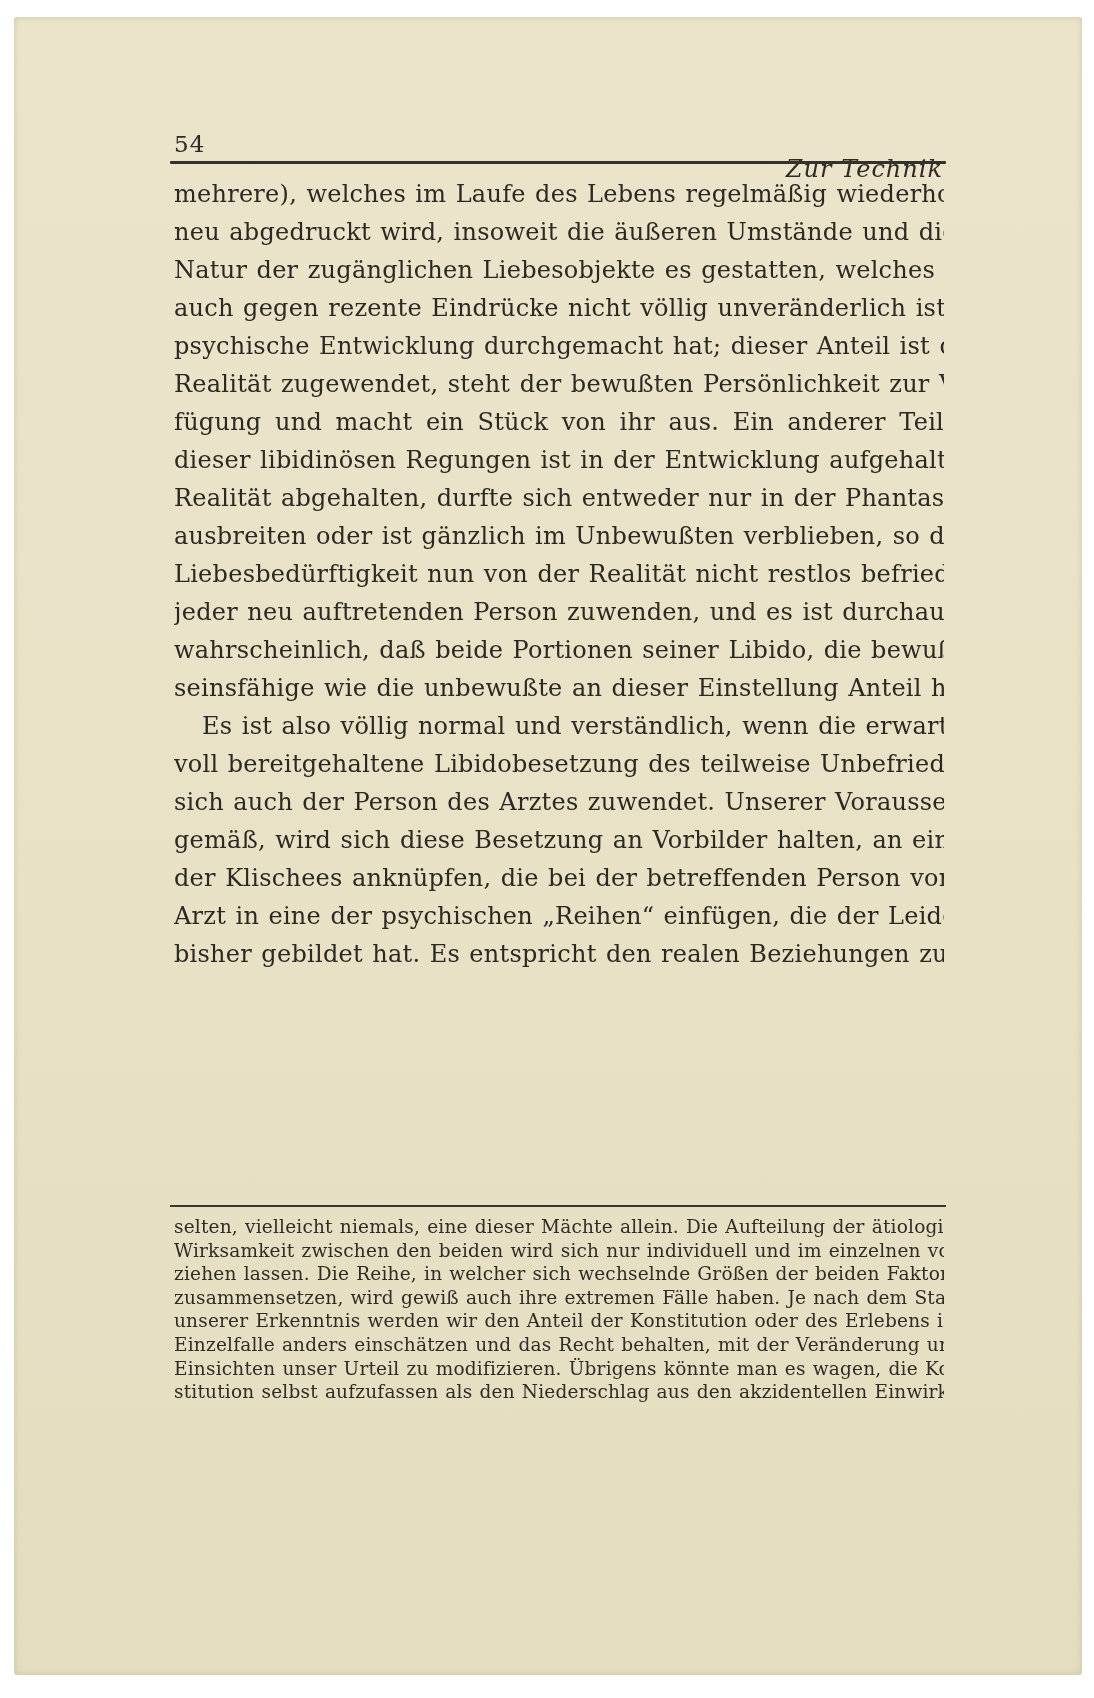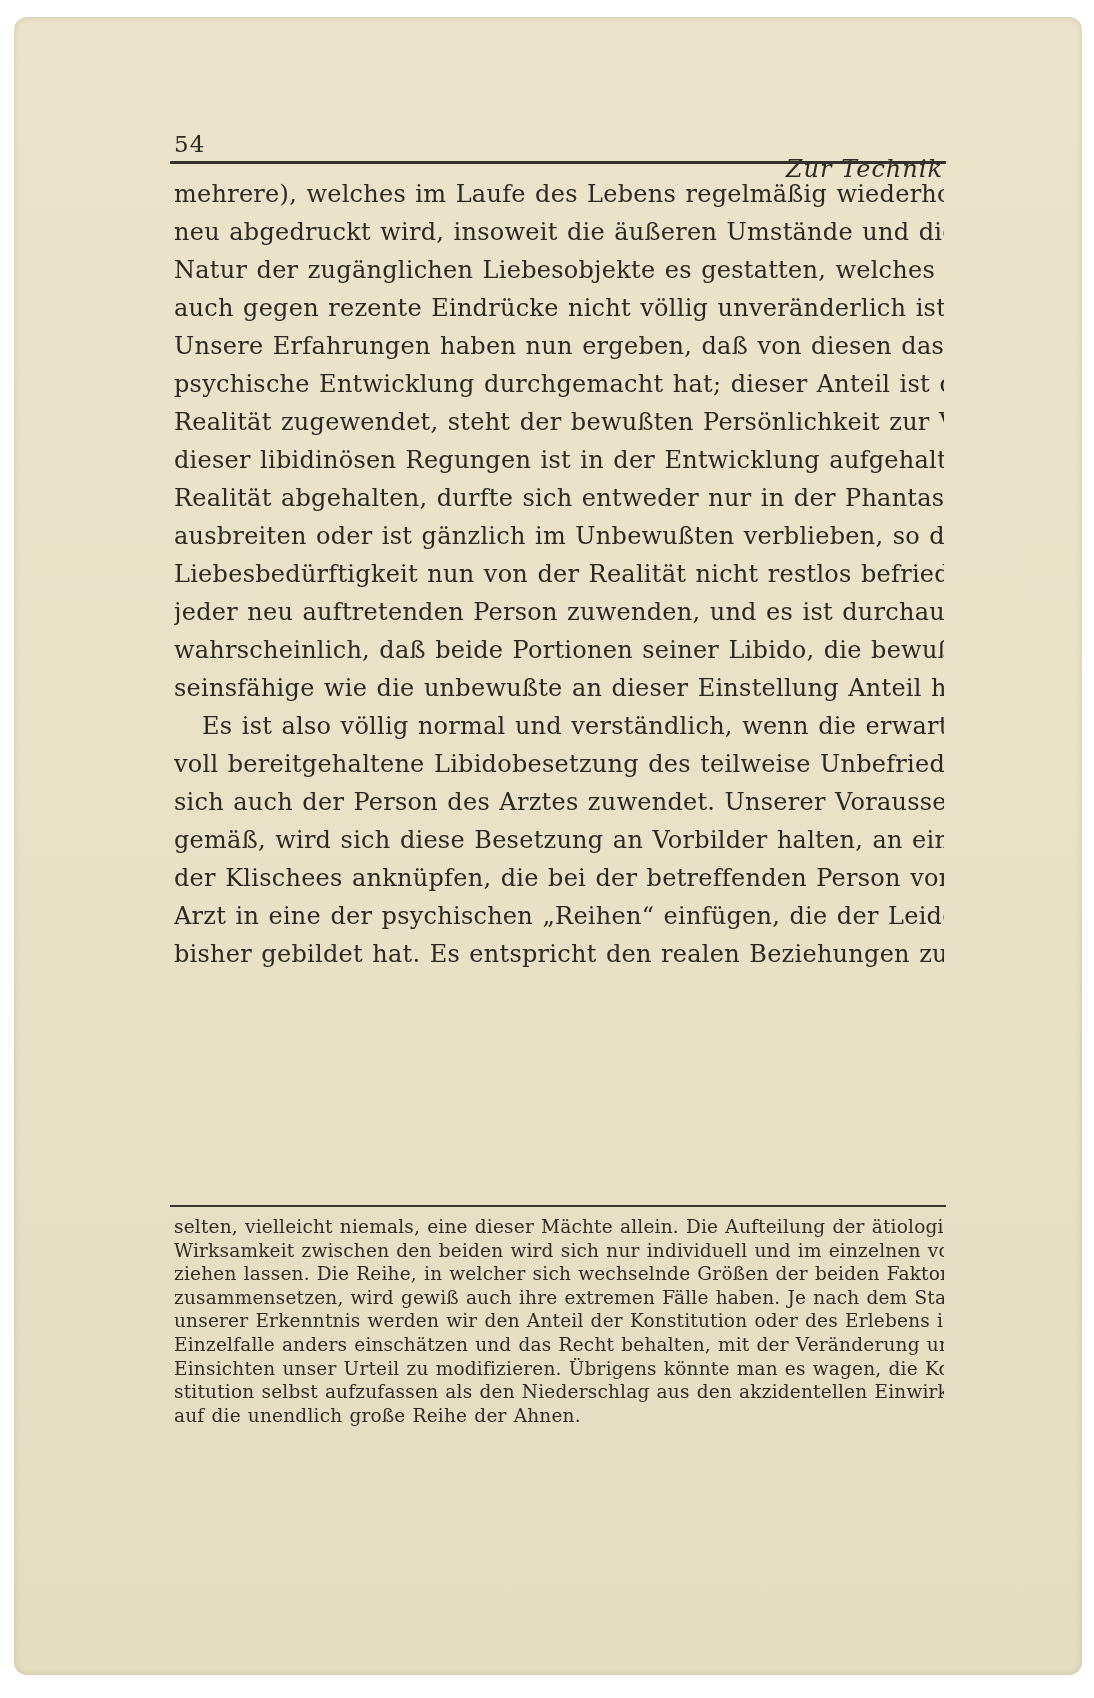--- a/index.html
+++ b/index.html
@@ -15,21 +15,21 @@
     background: #ffffff;
     overflow: hidden;
   }
   .page {
     position: absolute;
     left: 14px;
     top: 17px;
     width: 1068px;
     height: 1658px;
     background: linear-gradient(180deg, #ebe4cb 0%, #e9e2c7 45%, #e5ddc0 100%);
-    border-radius: 13px;
+    border-radius: 3px;
     box-shadow: 0 0 6px rgba(120,110,80,0.25) inset;
   }
   .header {
     position: absolute;
     left: 158px;
     top: 108px;
     width: 772px;
     height: 34px;
     color: #2e2b24;
   }
@@ -122,23 +122,23 @@
       <span class="running-title">Zur Technik</span>
     </div>
 
     <div class="header-rule"></div>
 
     <div class="body-text">
         <div class="bline">mehrere), welches im Laufe des Lebens regelmäßig wiederholt,</div>
         <div class="bline">neu abgedruckt wird, insoweit die äußeren Umstände und die</div>
         <div class="bline">Natur der zugänglichen Liebesobjekte es gestatten, welches gewiß</div>
         <div class="bline">auch gegen rezente Eindrücke nicht völlig unveränderlich ist.</div>
-        <div class="bline">Unsere Erfahrungen haben nun ergeben, daß von diesen das</div>
         <div class="bline">psychische Entwicklung durchgemacht hat; dieser Anteil ist der</div>
         <div class="bline">Realität zugewendet, steht der bewußten Persönlichkeit zur Ver-</div>
+        <div class="bline">fügung und macht ein Stück von ihr aus. Ein anderer Teil</div>
         <div class="bline">dieser libidinösen Regungen ist in der Entwicklung aufgehalten</div>
         <div class="bline">Realität abgehalten, durfte sich entweder nur in der Phantasie</div>
         <div class="bline">ausbreiten oder ist gänzlich im Unbewußten verblieben, so daß</div>
         <div class="bline">Liebesbedürftigkeit nun von der Realität nicht restlos befriedigt</div>
         <div class="bline">jeder neu auftretenden Person zuwenden, und es ist durchaus</div>
         <div class="bline">wahrscheinlich, daß beide Portionen seiner Libido, die bewußt-</div>
         <div class="bline">seinsfähige wie die unbewußte an dieser Einstellung Anteil haben.</div>
         <div class="bline indent">Es ist also völlig normal und verständlich, wenn die erwartungs-</div>
         <div class="bline">voll bereitgehaltene Libidobesetzung des teilweise Unbefriedigten</div>
         <div class="bline">sich auch der Person des Arztes zuwendet. Unserer Voraussetzung</div>
@@ -152,17 +152,16 @@
 
     <div class="footnote">
         <div class="fline">selten, vielleicht niemals, eine dieser Mächte allein. Die Aufteilung der ätiologischen</div>
         <div class="fline">Wirksamkeit zwischen den beiden wird sich nur individuell und im einzelnen voll-</div>
         <div class="fline">ziehen lassen. Die Reihe, in welcher sich wechselnde Größen der beiden Faktoren</div>
         <div class="fline">zusammensetzen, wird gewiß auch ihre extremen Fälle haben. Je nach dem Stande</div>
         <div class="fline">unserer Erkenntnis werden wir den Anteil der Konstitution oder des Erlebens im</div>
         <div class="fline">Einzelfalle anders einschätzen und das Recht behalten, mit der Veränderung unserer</div>
         <div class="fline">Einsichten unser Urteil zu modifizieren. Übrigens könnte man es wagen, die Kon-</div>
         <div class="fline">stitution selbst aufzufassen als den Niederschlag aus den akzidentellen Einwirkungen</div>
-        <div class="fline short">auf die unendlich große Reihe der Ahnen.</div>
       </div>
 
   </div>
 </div>
 
 </body></html>

